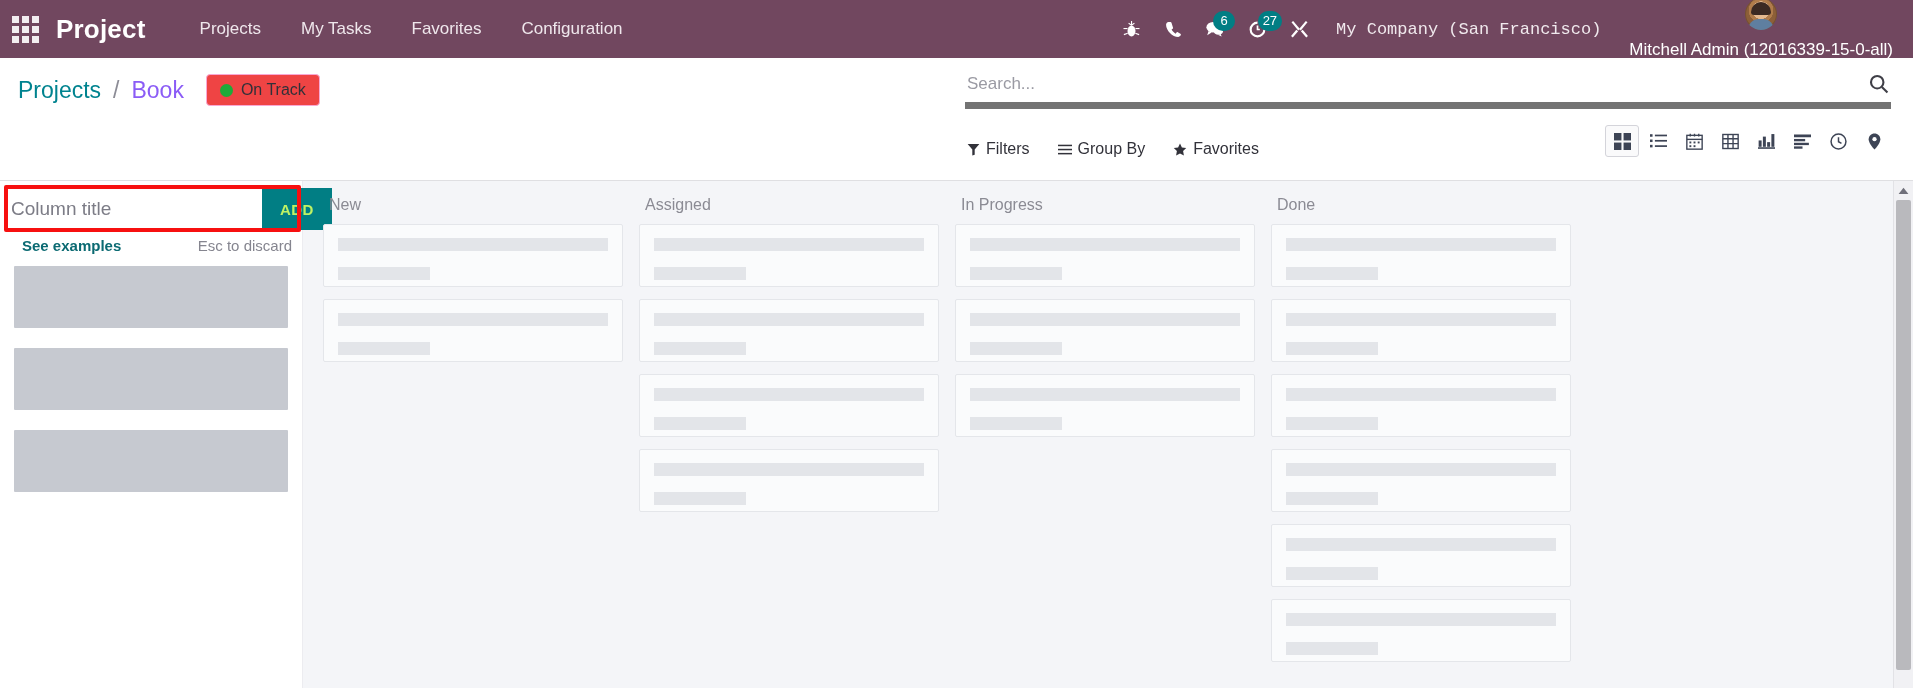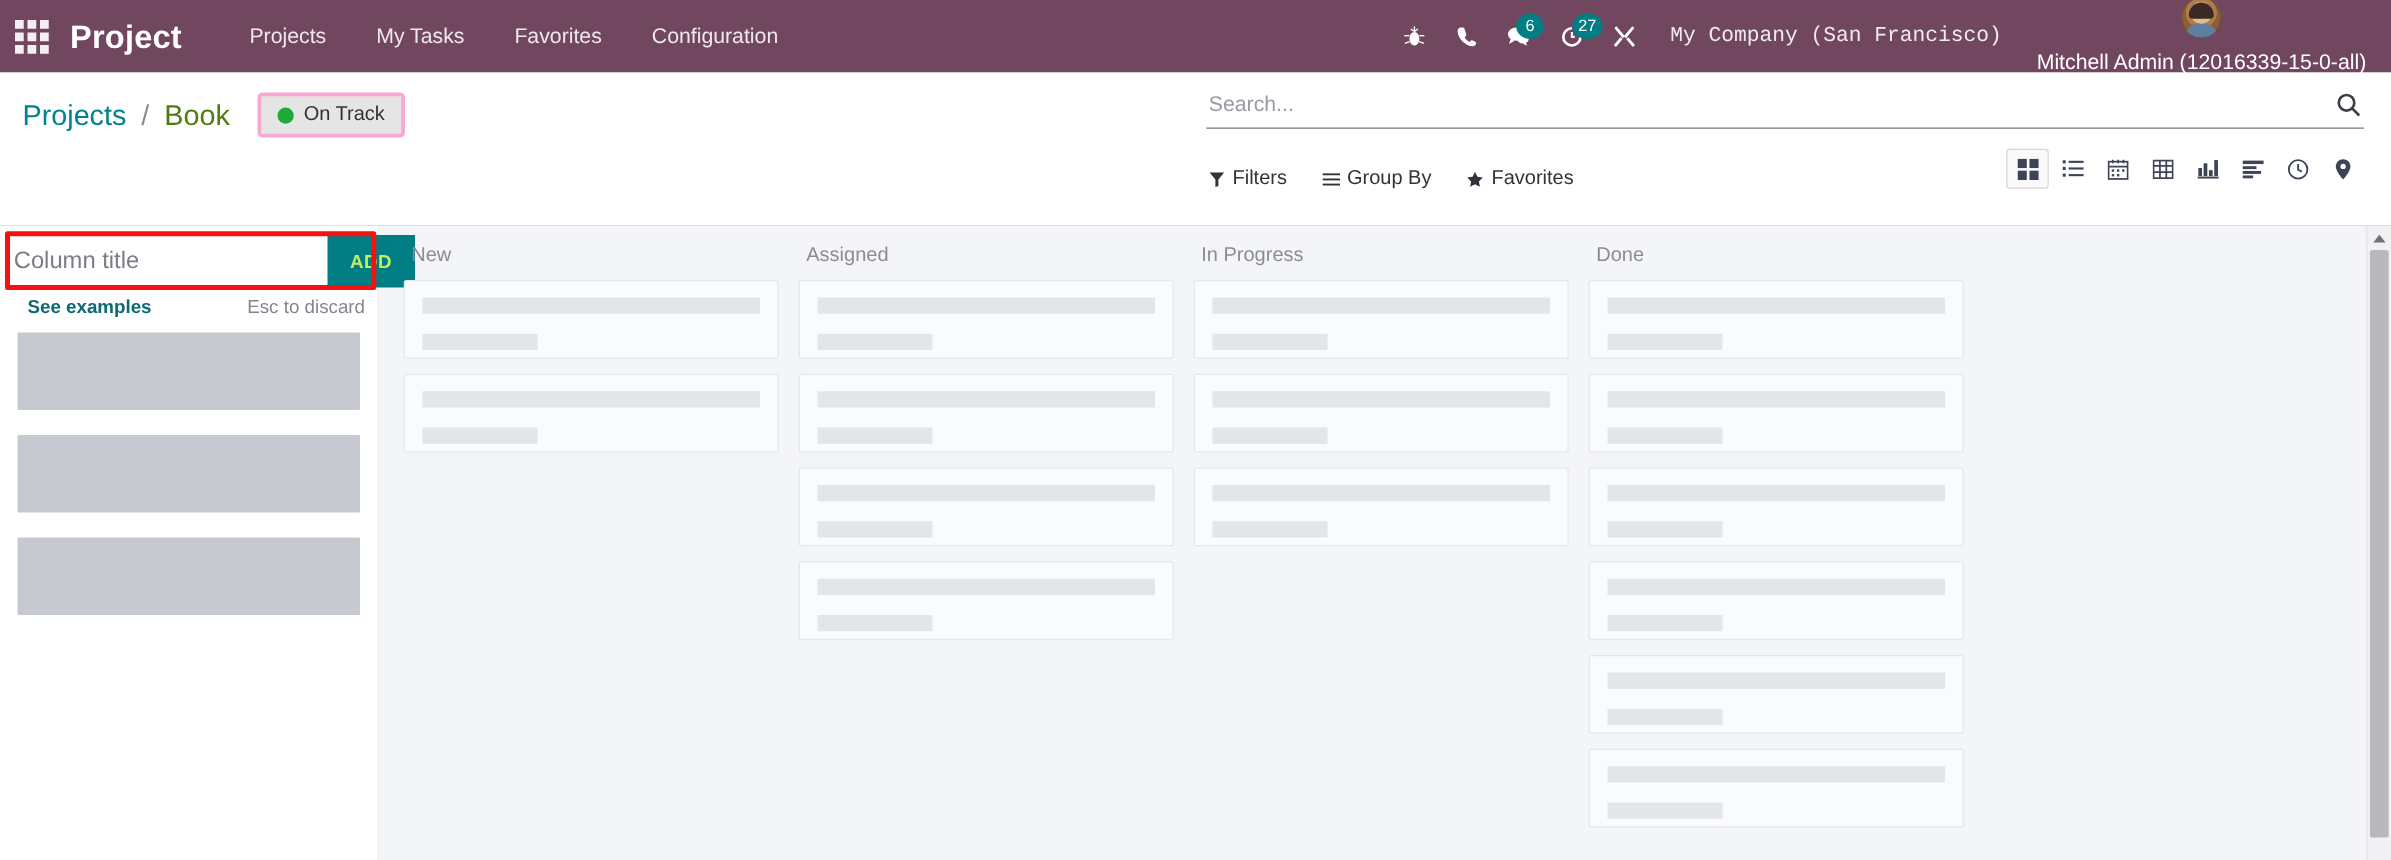--- a/index.html
+++ b/index.html
@@ -106,43 +106,43 @@
     padding: 14px 22px 0 18px;
   }
   .breadcrumb {
     display: flex; align-items: center; gap: 12px;
     padding-top: 2px;
   }
   .bc-link {
     font-size: 23px; color: #00838f; cursor: pointer;
   }
   .bc-sep { font-size: 23px; color: #8c8c96; }
-  .bc-current { font-size: 23px; color: #4d7c0f; }
+  .bc-current { font-size: 23px; color: #8b5cf6; }
   .status-btn {
     margin-left: 10px;
-    border: 3px solid #f9a8d4;
+    border: 1px solid #f9a8d4;
     border-radius: 4px;
-    background: #e5e5e5;
+    background: #ef4444;
     padding: 6px 13px;
     font-size: 16px;
     color: #313139;
     display: flex; align-items: center; gap: 8px;
     cursor: pointer;
     white-space: nowrap;
   }
   .dot { width: 13px; height: 13px; border-radius: 50%; background: #1eaa39; display: inline-block; }
 
   .search-area {
     position: absolute;
     left: 965px; right: 22px;
     top: 12px;
   }
   .search-box {
     display: flex; align-items: center;
-    border-bottom: 1px solid #737373;
+    border-bottom: 7px solid #737373;
     padding: 4px 2px 8px 2px;
   }
   .search-input {
     flex: 1;
     border: none; outline: none;
     font-size: 17px;
     color: #3a3a42;
     background: transparent;
     font-family: "Liberation Sans", sans-serif;
   }

